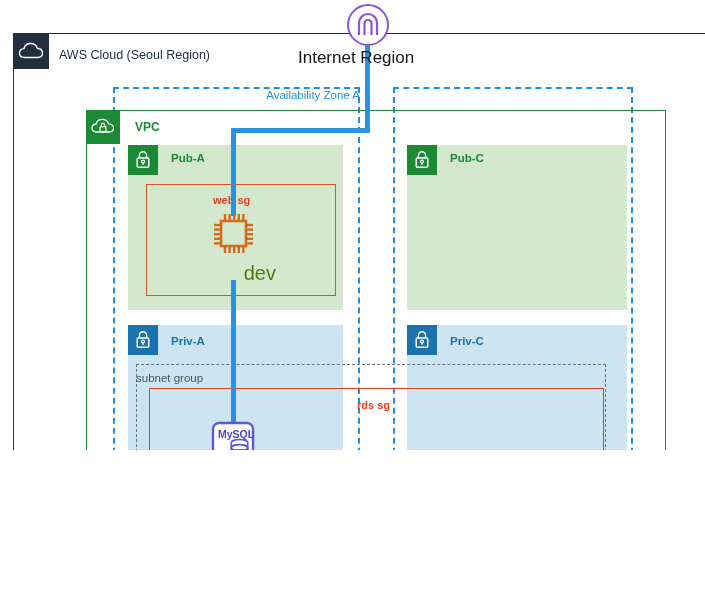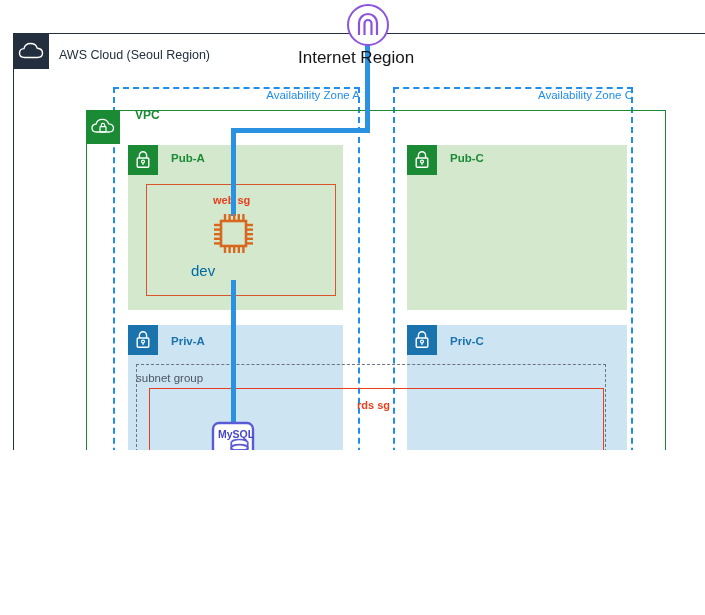--- a/index.html
+++ b/index.html
@@ -84,21 +84,21 @@
     width: 34px;
     height: 34px;
     background: #1a8a34;
     display: flex;
     align-items: center;
     justify-content: center;
   }
   .vpc-label {
     position: absolute;
     left: 123px;
-    top: 108px;
+    top: 120px;
     font-size: 12px;
     font-weight: bold;
     color: #1a8a34;
     white-space: nowrap;
   }
 
   
   .subnet {
     position: absolute;
     box-sizing: border-box;
@@ -151,24 +151,24 @@
   .subnet-group-label {
     position: absolute;
     font-size: 11.5px;
     color: #4d5661;
     white-space: nowrap;
   }
 
   
   .node-label {
     position: absolute;
-    font-size: 15px;
-    color: #0369a1;
-    white-space: nowrap;
-    text-align: left;
+    font-size: 20px;
+    color: #4d7c0f;
+    white-space: nowrap;
+    text-align: right;
   }
   .igw-label {
     position: absolute;
     left: 286px;
     top: 48px;
     font-size: 17px;
     color: #161616;
     white-space: nowrap;
   }
   .igw-icon {
@@ -213,21 +213,20 @@
     <svg width="26" height="20" viewBox="0 0 26 20">
       <path d="M6.5 16.5 Q1.5 16.5 1.5 12 Q1.5 8 6 7.6 Q7 2.5 12.5 2.5 Q18 2.5 19.2 7.2 Q24.5 7.6 24.5 12 Q24.5 16.5 19.5 16.5 Z" fill="none" stroke="#ffffff" stroke-width="1.4" stroke-linejoin="round"></path>
     </svg>
   </div>
   <div class="aws-label">AWS Cloud (Seoul Region)</div>
 
   <div class="az" style="left:101px; top:87px; width:247px; height:487px;"></div>
   <div class="az-label" style="left:101px; top:89px; width:247px;">Availability Zone A</div>
 
   <div class="az" style="left:381px; top:87px; width:240px; height:487px;"></div>
-  <div class="az-label" style="left:381px; top:89px; width:240px;">Availability Zone C</div>
 
   <div class="vpc-frame"></div>
   <div class="vpc-icon">
     <svg width="26" height="22" viewBox="0 0 26 22">
       <path d="M6.5 16 Q2 16 2 12 Q2 8.4 6.2 8 Q7.2 3.4 12.3 3.4 Q17.4 3.4 18.6 7.8 Q23.5 8.2 23.5 12 Q23.5 16 19 16 Z" fill="none" stroke="#ffffff" stroke-width="1.3" stroke-linejoin="round"></path>
       <rect x="10" y="10.6" width="6" height="5.2" rx="0.8" fill="none" stroke="#ffffff" stroke-width="1.2"></rect>
       <path d="M11.3 10.6 v-1.5 a1.7 1.7 0 0 1 3.4 0 v1.5" fill="none" stroke="#ffffff" stroke-width="1.2"></path>
     </svg>
   </div>
   <div class="vpc-label">VPC</div>

